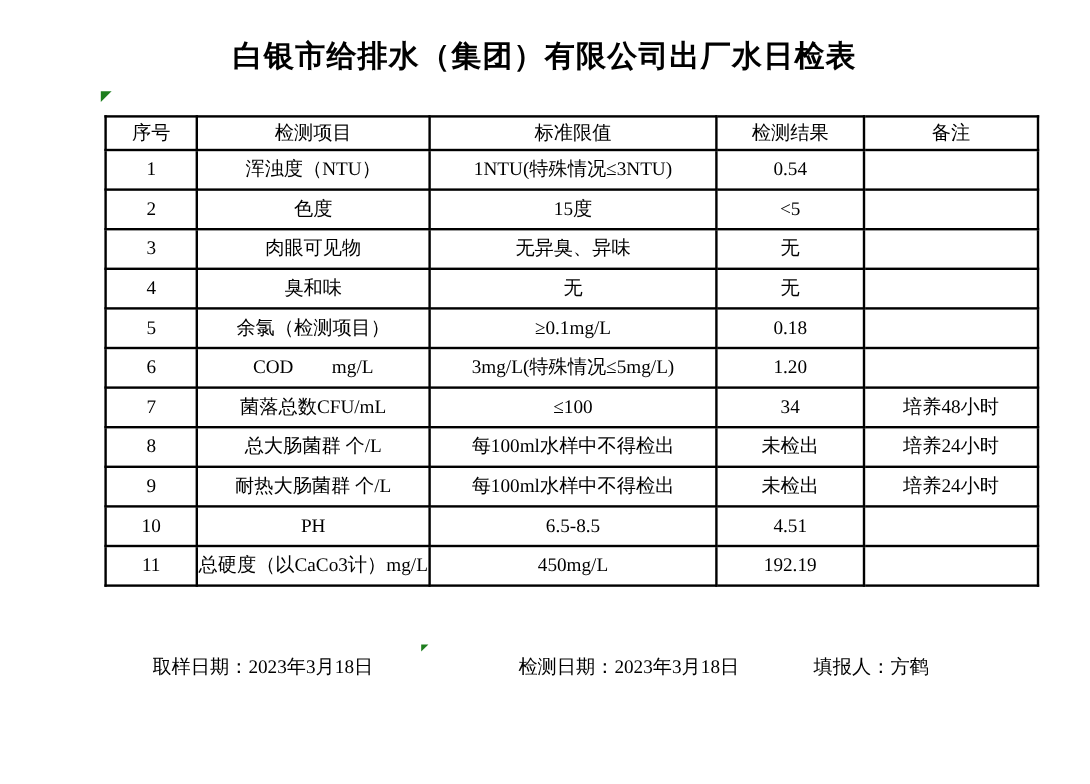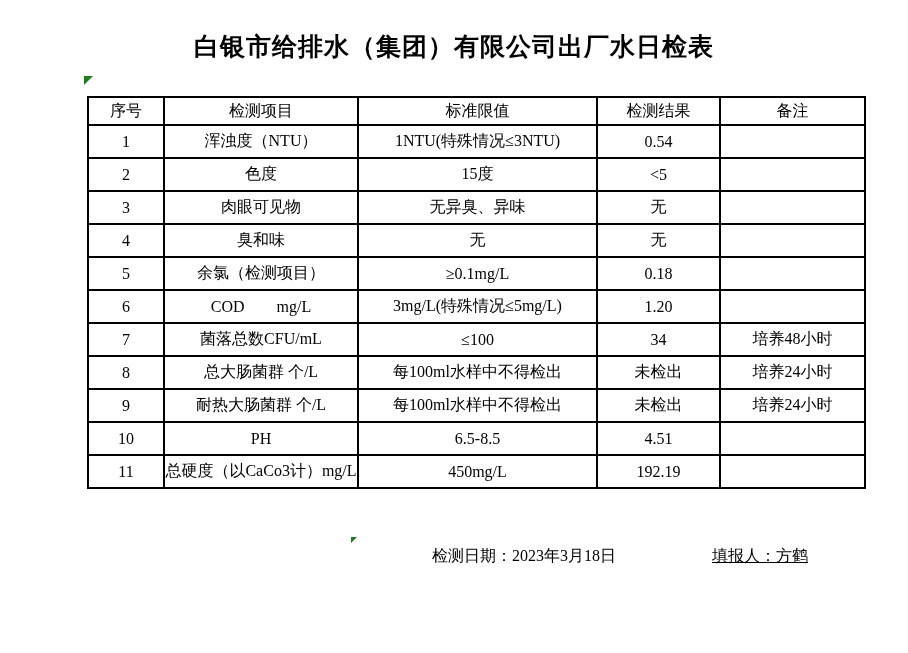--- a/index.html
+++ b/index.html
@@ -48,21 +48,21 @@
     height: 0;
     border-top: 9px solid #1e7e1e;
     border-right: 9px solid transparent;
   }
   .marker.table-corner { left: 84px; top: 76px; }
   .marker.bottom-edge { left: 351px; top: 537px; border-top-width: 6px; border-right-width: 6px; }
   .footer { position: absolute; top: 546px; left: 0; width: 100%; height: 26px; font-size: 16px; }
   .footer span { position: absolute; top: 0; white-space: nowrap; }
   .footer .sample-date { left: 127px; }
   .footer .test-date { left: 432px; }
-  .footer .reporter { left: 712px; text-decoration: underline; }
+  .footer .reporter { left: 678px; }
 </style>
 </head>
 <body>
 
 <div class="page">
 
   <div class="title">白银市给排水（集团）有限公司出厂水日检表</div>
 
   <div class="marker table-corner" style="border-top-color: rgb(30, 126, 30);"></div>
   <div class="marker bottom-edge" style="border-top-color: rgb(30, 126, 30);"></div>
@@ -171,17 +171,18 @@
       <td>450mg/L</td>
       <td>192.19</td>
       <td></td>
     </tr>
 
 
   </tbody>
   </table>
 
   <div class="footer">
+    <span class="sample-date">取样日期：2023年3月18日</span>
     <span class="test-date">检测日期：2023年3月18日</span>
     <span class="reporter">填报人：方鹤</span>
   </div>
 
 </div>
 
 </body></html>

